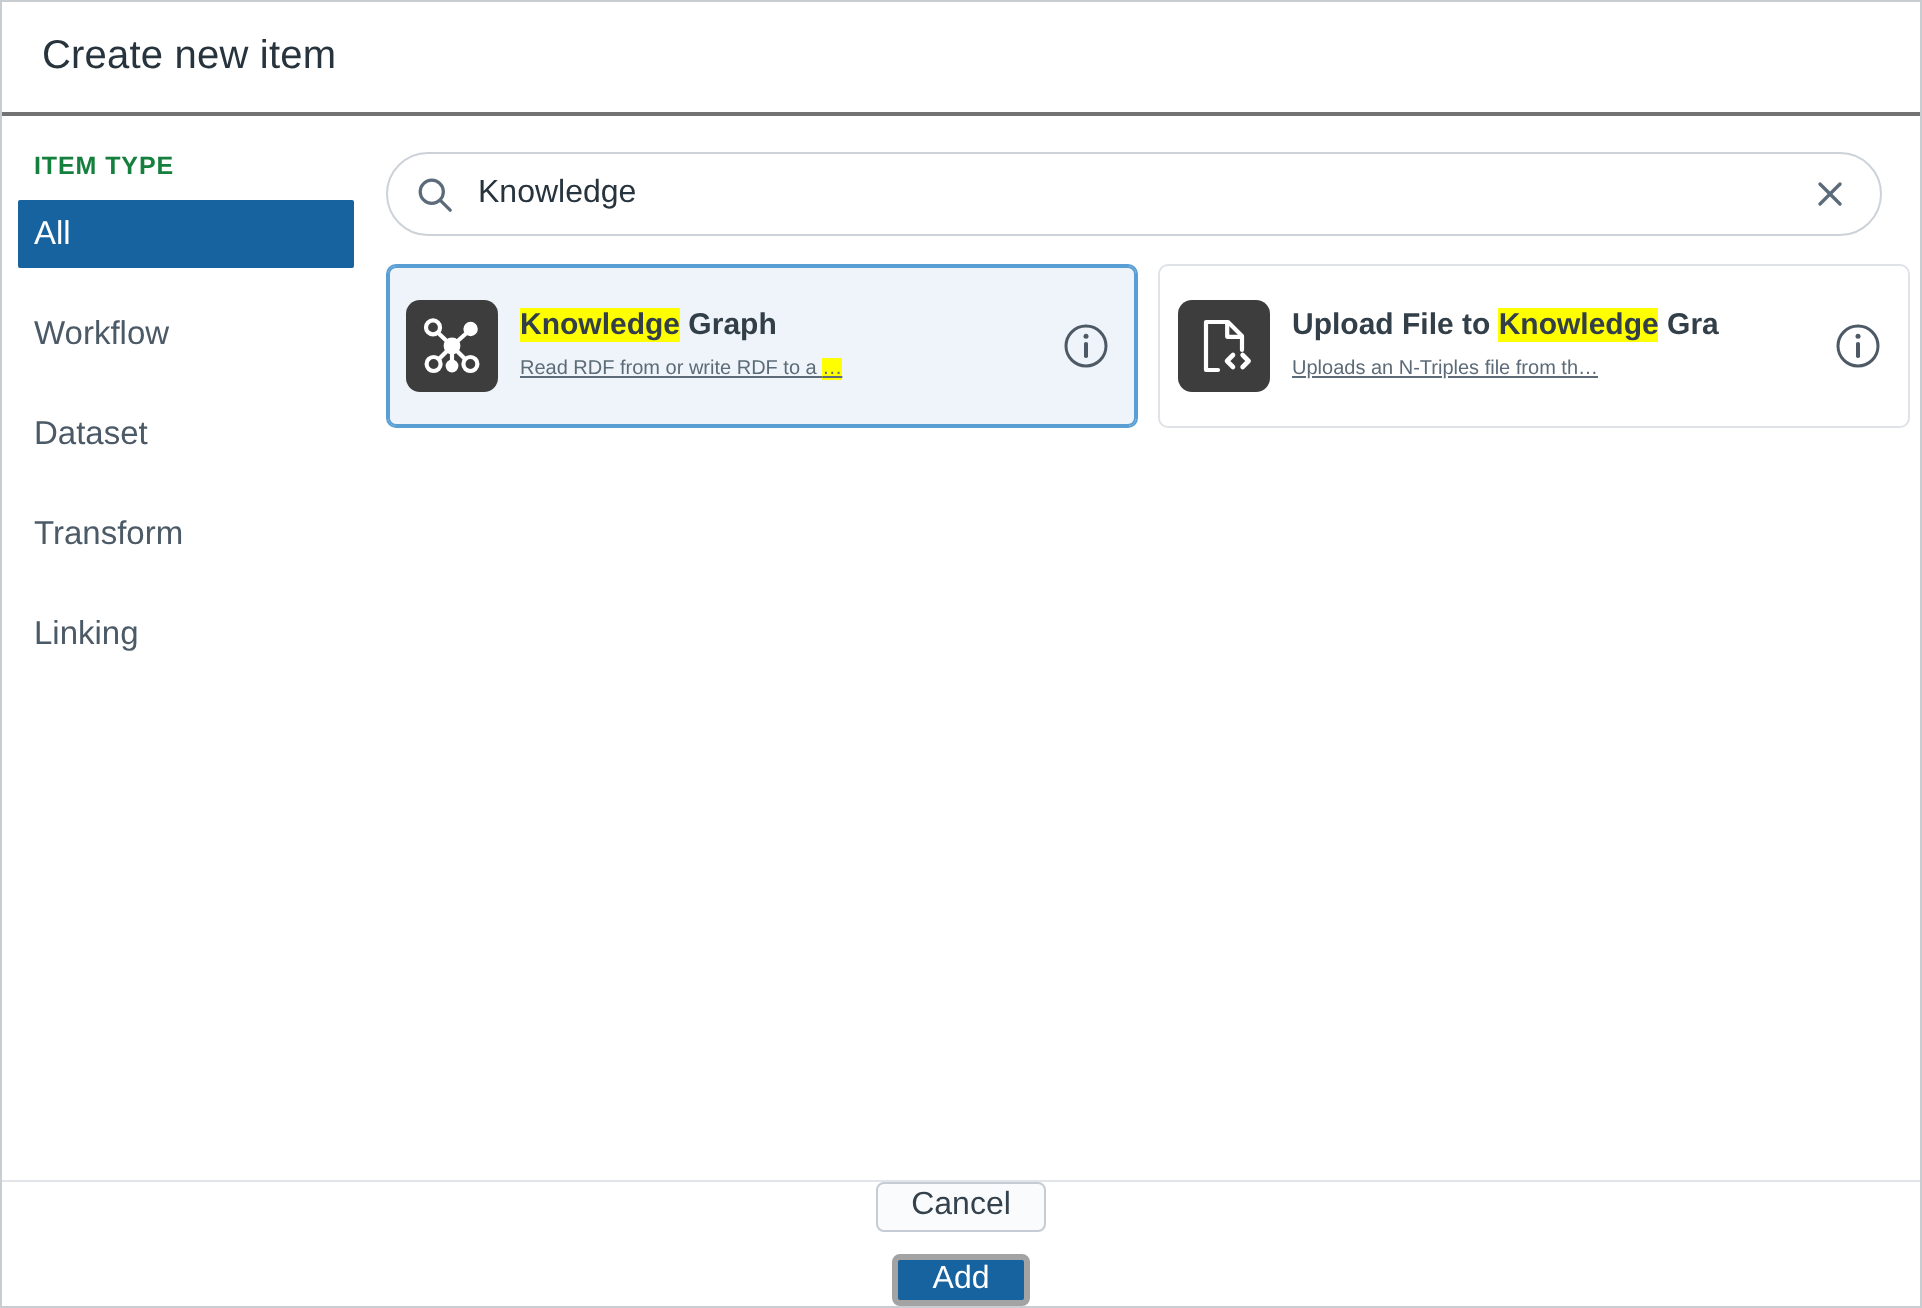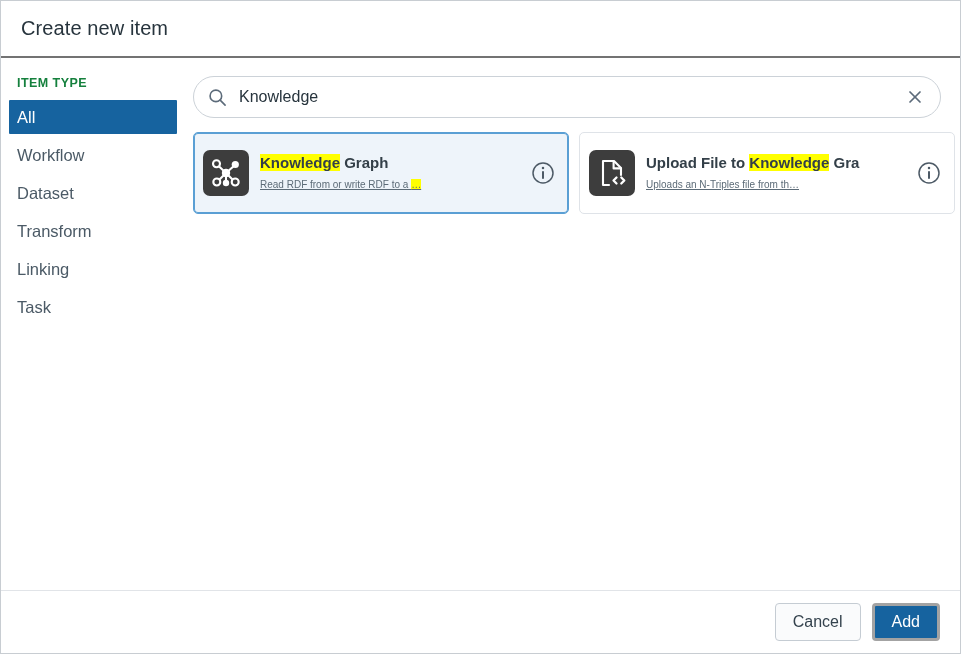--- a/index.html
+++ b/index.html
@@ -69,21 +69,21 @@
     flex-direction: column;
   }
   .sidebar-item {
     height: 34px;
     display: flex;
     align-items: center;
     padding-left: 16px;
     font-size: 16.5px;
     color: #4b5a66;
     cursor: pointer;
-    margin-bottom: 4px;
+    margin-bottom: 16px;
   }
   .sidebar-item.selected {
     background: #16639f;
     color: #ffffff;
     margin-left: 8px;
     margin-right: 14px;
     padding-left: 8px;
     border-radius: 1px;
   }
 
@@ -212,20 +212,21 @@
 
   
   .dialog-footer {
     height: 62px;
     min-height: 62px;
     display: flex;
     align-items: center;
     justify-content: flex-end;
     padding: 0 20px;
     gap: 11px;
+    flex-direction: column;
   }
   .btn {
     font-family: "Liberation Sans", sans-serif;
     font-size: 16px;
     height: 38px;
     border-radius: 4px;
     cursor: pointer;
     padding: 0 17px;
     line-height: 1;
   }
@@ -262,23 +263,20 @@
           <span>Workflow</span>
         </div>
         <div class="sidebar-item">
           <span>Dataset</span>
         </div>
         <div class="sidebar-item">
           <span>Transform</span>
         </div>
         <div class="sidebar-item">
           <span>Linking</span>
-        </div>
-        <div class="sidebar-item">
-          <span>Task</span>
         </div>
       </div>
     </div>
 
     <div class="main">
 
       <div class="search-wrap">
         <svg class="search-icon" viewBox="0 0 20 20">
           <circle cx="8.3" cy="8.3" r="6.1" fill="none" stroke="#5c6b7a" stroke-width="1.7"></circle>
           <line x1="12.8" y1="12.8" x2="18" y2="18" stroke="#5c6b7a" stroke-width="1.7" stroke-linecap="round"></line>

